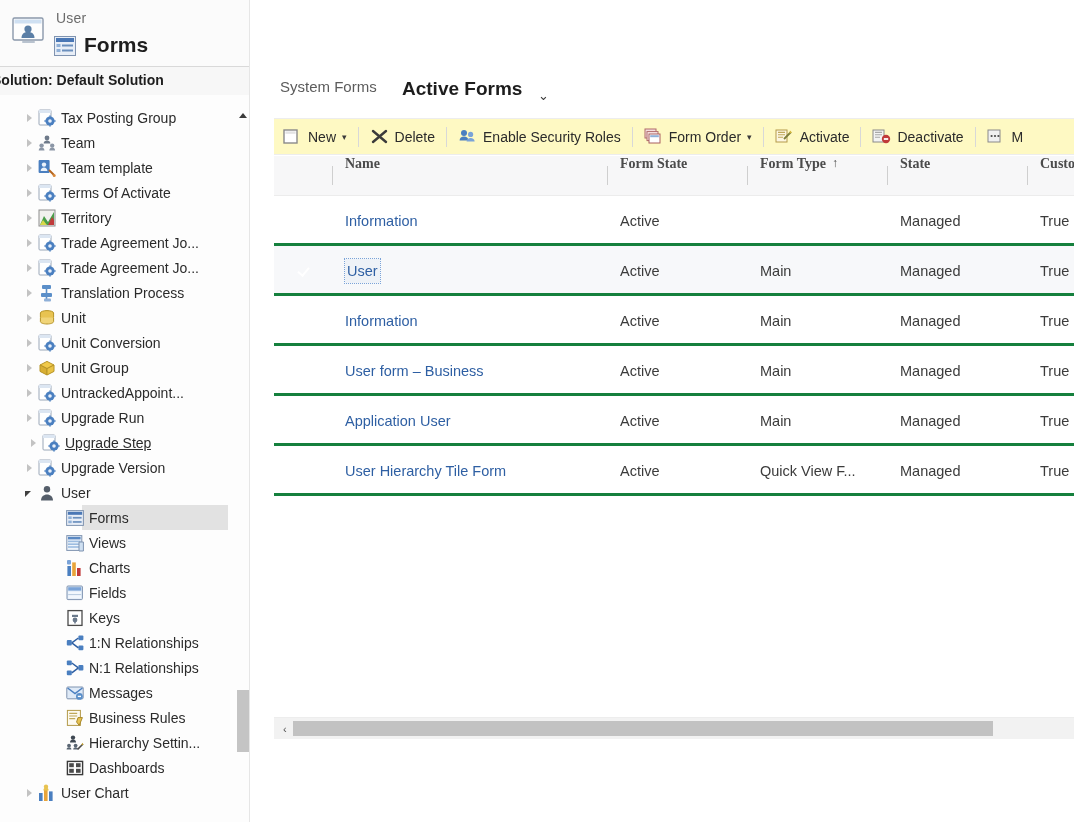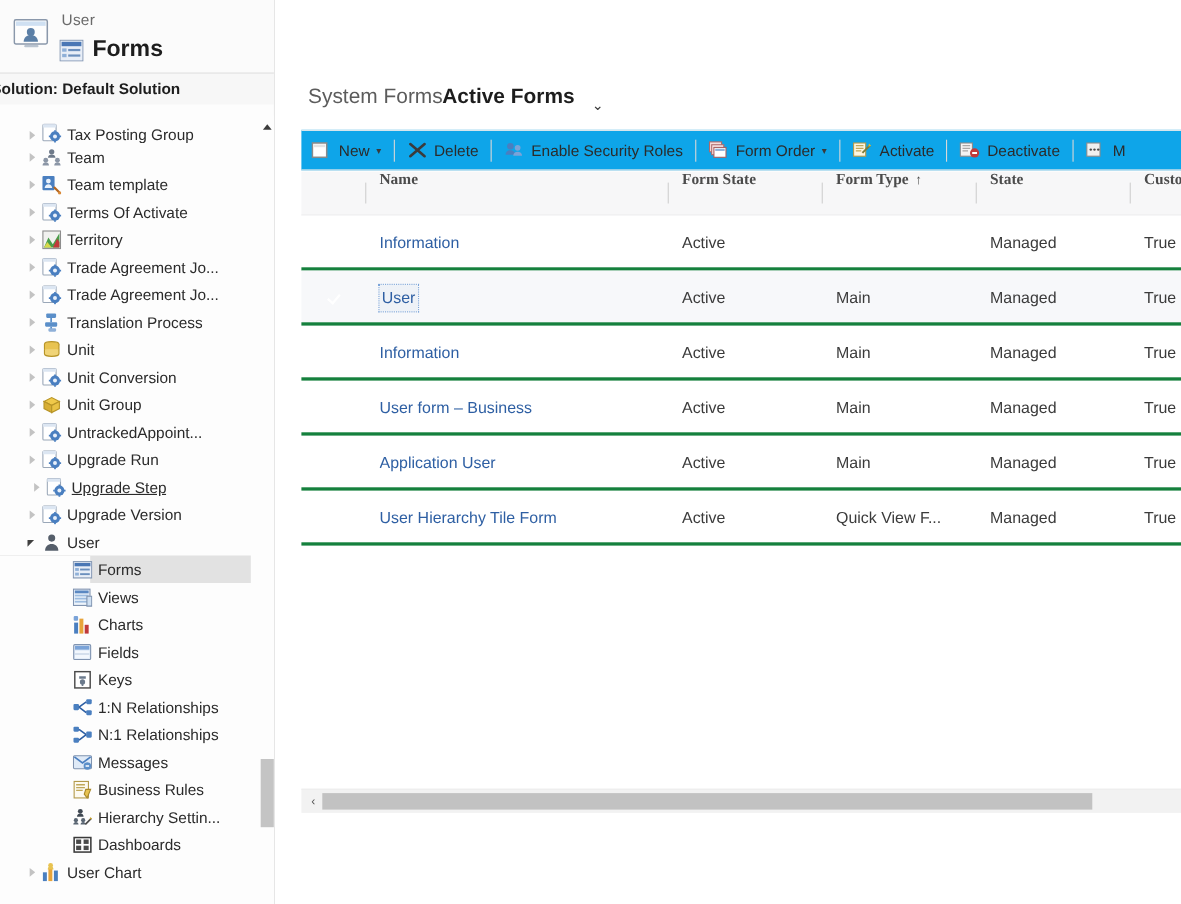--- a/index.html
+++ b/index.html
@@ -100,36 +100,36 @@
   
   #right-pane {
     position: absolute; left: 274px; top: 0; width: 800px; height: 822px;
     background: #ffffff;
   }
   #view-bar {
     position: absolute; left: 0; top: 70px; height: 42px; width: 800px;
   }
   #view-bar .vb-sys {
     position: absolute; left: 6px; top: 8px;
-    font-size: 19px; color: #5c5c5c;
+    font-size: 15px; color: #5c5c5c;
   }
   #view-bar .vb-active {
     position: absolute; left: 128px; top: 8px;
     font-size: 19px; font-weight: bold; color: #1d1d1d;
   }
   #view-bar .vb-chev {
     position: absolute; left: 264px; top: 18px;
     font-size: 13px; color: #3a3a3a;
   }
 
   #cmdbar {
     position: absolute; left: 0; top: 118px; width: 800px; height: 37px;
     border-top: 1px solid #ededed;
     border-bottom: 1px solid #ededed;
-    background: #0ea5e9;
+    background: #fef9c3;
     display: flex; align-items: center;
     overflow: hidden;
   }
   .cmd {
     display: flex; align-items: center; height: 36px;
     padding: 0 9px; white-space: nowrap;
     font-size: 14px; color: #2b2b2b; cursor: default;
   }
   .cmd .cicon { width: 19px; height: 17px; margin-right: 6px; position: relative; flex: 0 0 auto; }
   .cmd .caret { margin-left: 6px; font-size: 9px; color: #3a3a3a; }
@@ -248,21 +248,21 @@
         <rect x="8" y="13.5" width="11" height="2" fill="#6b8fbd"></rect>
       </svg>
       <div class="eh-title">Forms</div>
     </div>
 
     <div id="solution-bar">
       <div class="sb-text">Solution: Default Solution</div>
     </div>
 
     <div id="tree">
-        <div class="tnode" style="padding-left: 24px; align-items: flex-end;">
+        <div class="tnode" style="padding-left: 24px;">
           <span class="tw">
             <span class="arrow-c"></span>
           </span>
           <span class="ticon"><svg viewBox="0 0 18 18" width="18" height="18">
               <rect x="1" y="1" width="12" height="15" rx="1" fill="#fff" stroke="#9aa7b8"></rect>
               <path d="M1 1h12v3H1z" fill="#dce6f2"></path>
               <circle cx="12" cy="12" r="4.6" fill="#4a7fc0"></circle>
               <circle cx="12" cy="12" r="1.8" fill="#e8f0fa"></circle>
               <path d="M12 6.4v1.4M12 16.2v1.4M6.4 12h1.4M16.2 12h1.4" stroke="#4a7fc0" stroke-width="1.6"></path>
             </svg></span>

